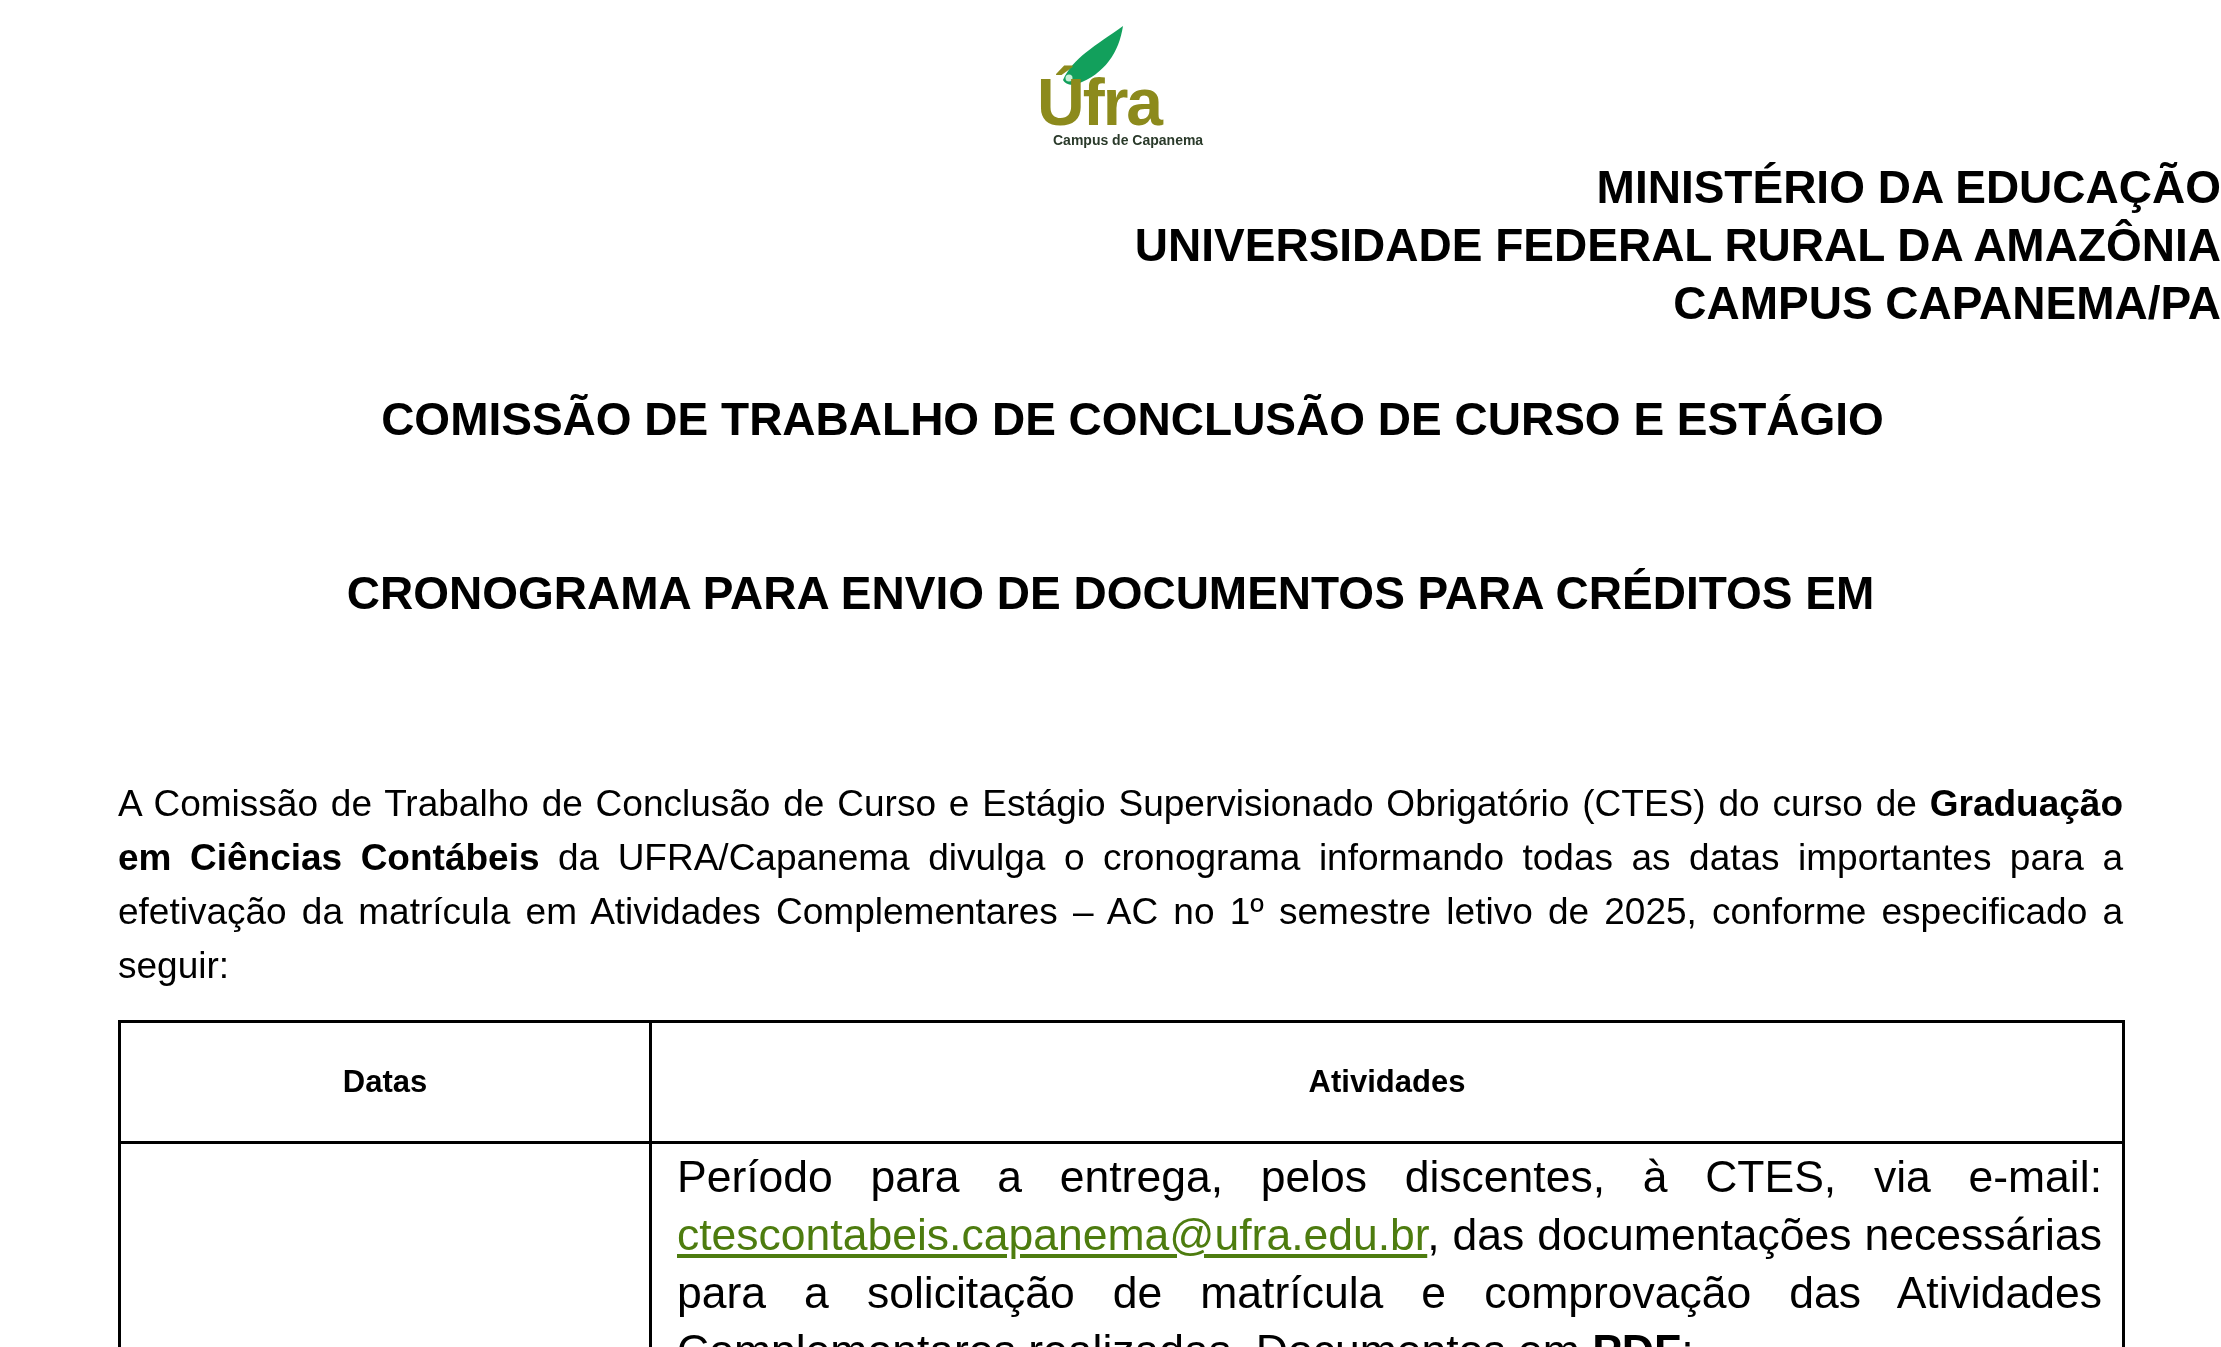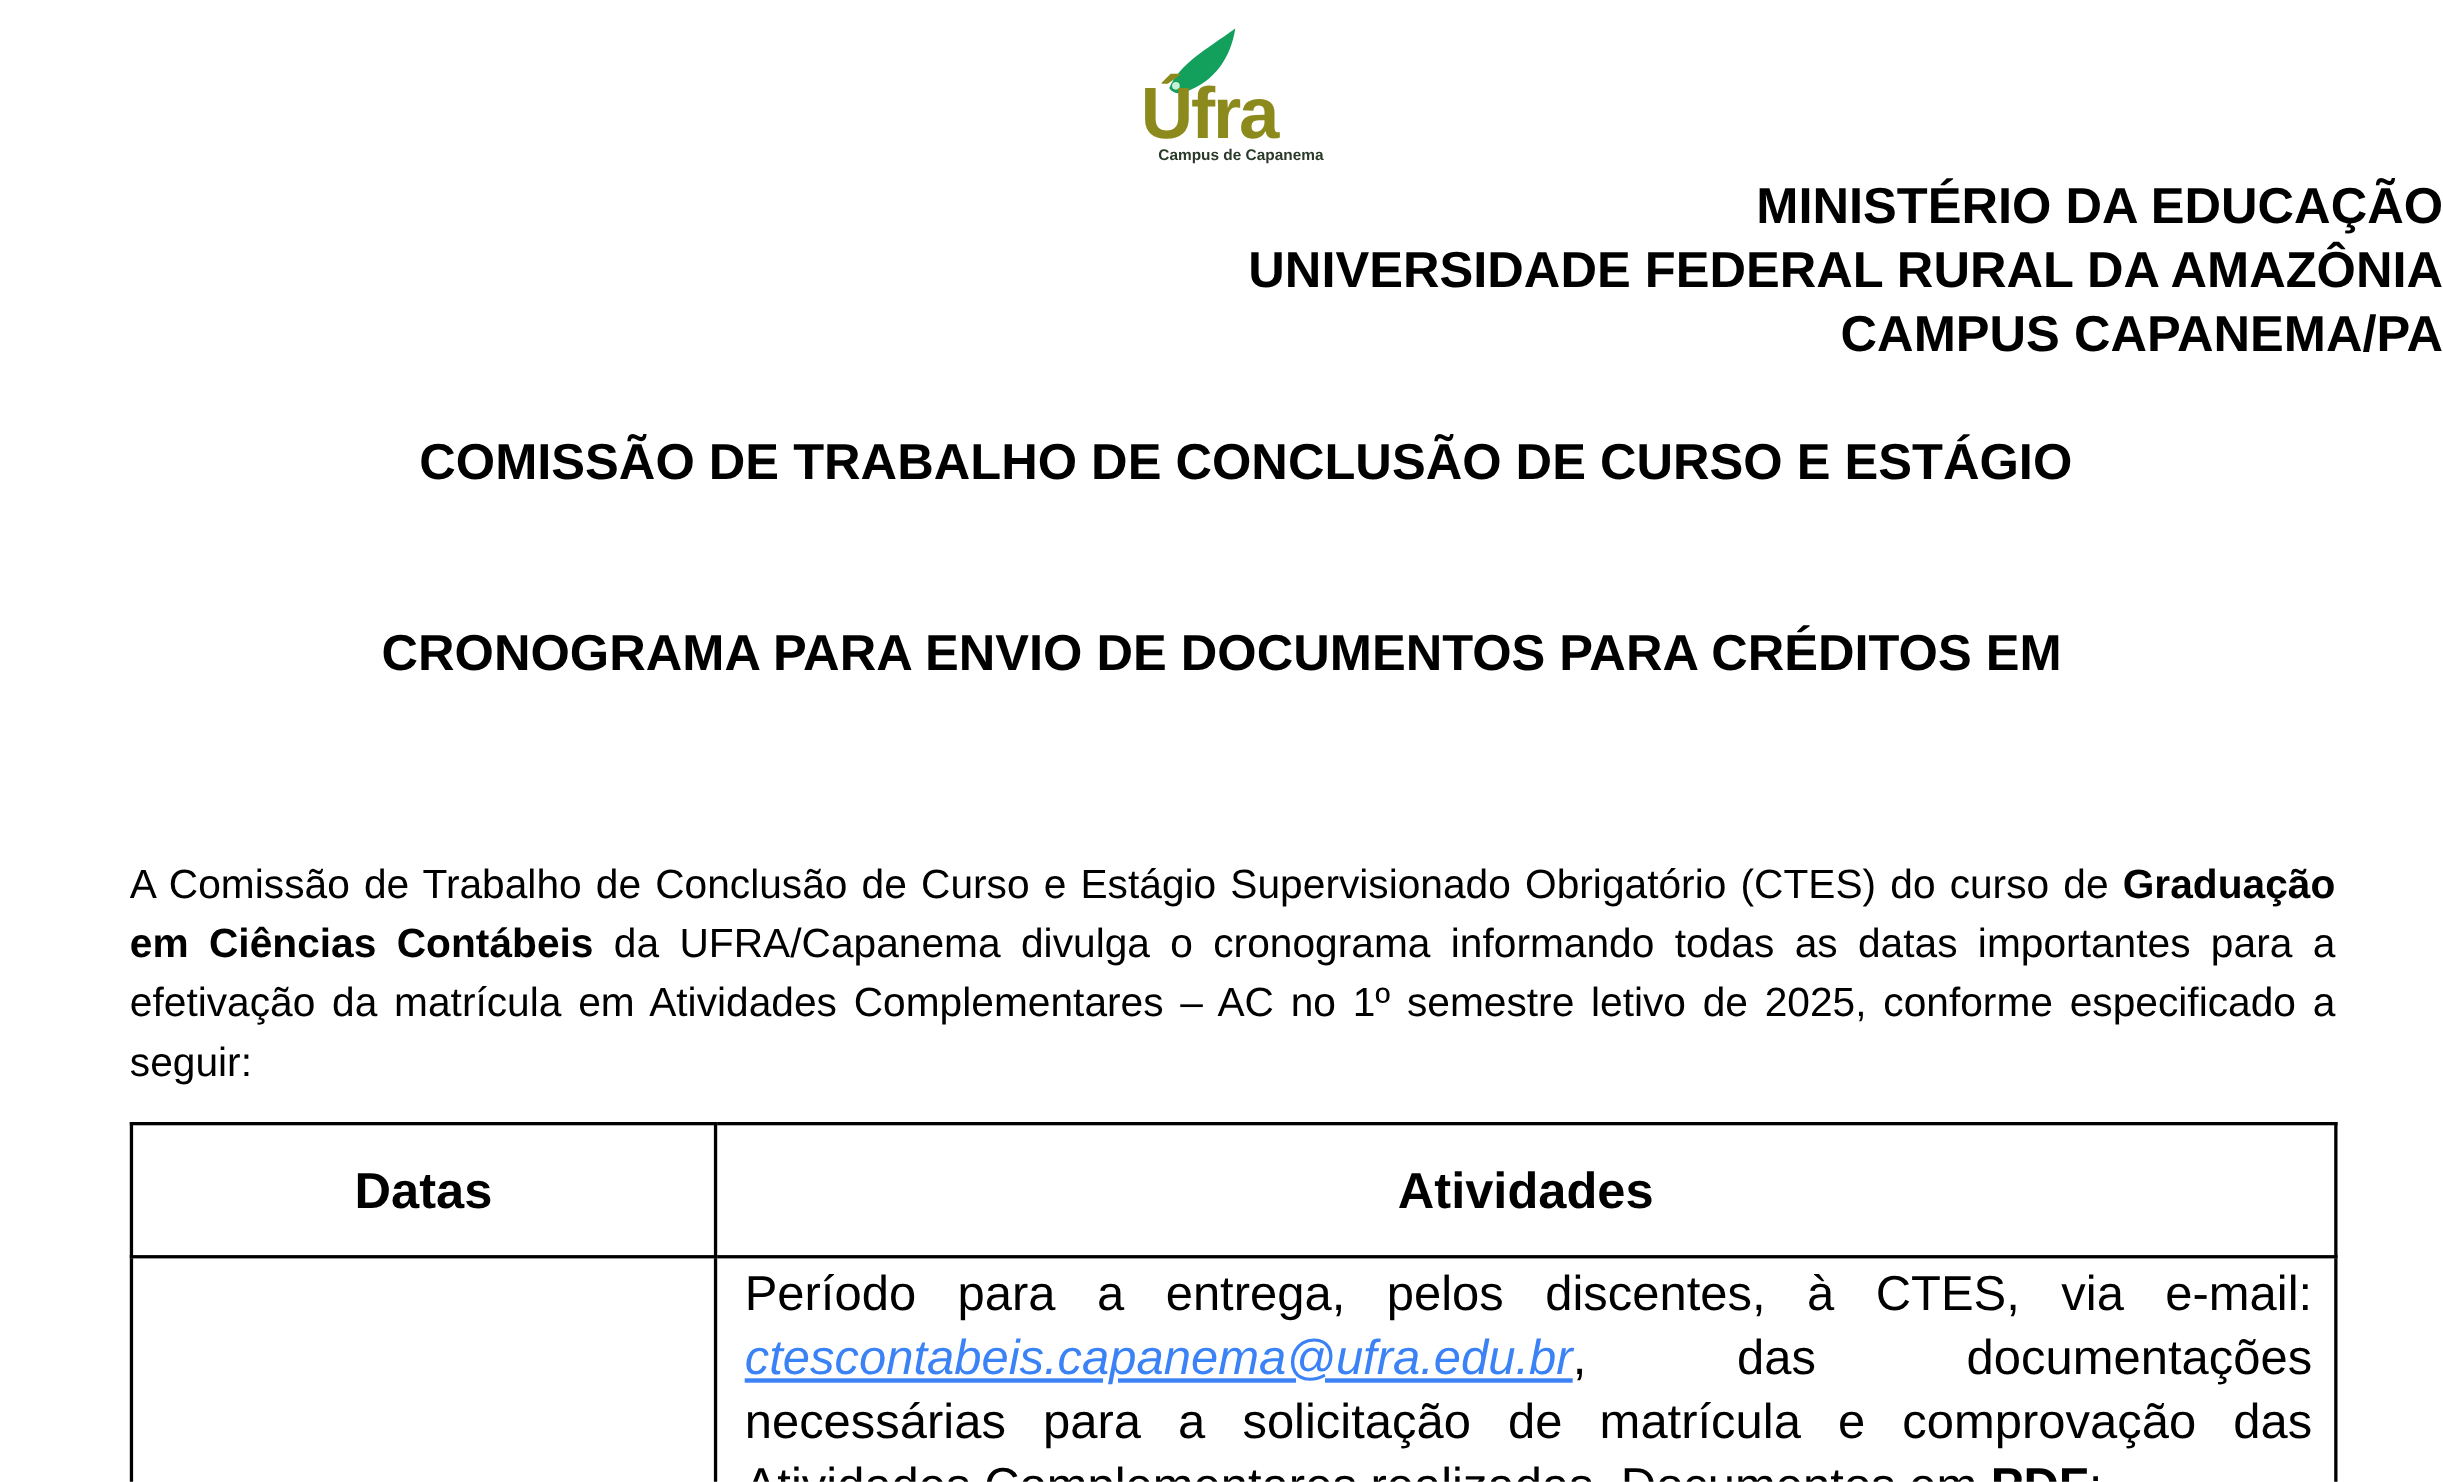--- a/index.html
+++ b/index.html
@@ -56,38 +56,37 @@
     border-collapse: collapse;
     table-layout: fixed;
   }
   .schedule-table th, .schedule-table td {
     border: 3px solid #000000;
     padding: 0;
     vertical-align: top;
   }
   .schedule-table th {
     height: 118px;
-    font-size: 46px;
+    font-size: 31px;
     font-weight: bold;
     text-align: center;
     vertical-align: middle;
   }
   .col-dates { width: 531px; }
   .cell-body {
     font-size: 44.5px;
     line-height: 58px;
     text-align: justify;
     padding: 4px 20px 0 25px !important;
   }
   .cell-dates { height: 260px; }
   .email-link {
-    color: #3b82f6;
+    color: #4d7c0f;
     text-decoration: underline;
     text-underline-offset: 4px;
-    font-style: italic;
   }
 </style>
 </head>
 <body>
 
 <div class="logo">
   <svg viewBox="0 0 186 132" xmlns="http://www.w3.org/2000/svg">
     <path d="M30 62 C40 40, 62 28, 90 8 C86 34, 72 56, 44 66 C38 68, 32 66, 30 62 Z" fill="#12a05c"></path>
     <circle cx="36" cy="60" r="3.5" fill="#c8f0d8"></circle>
     <text x="4" y="107" font-family="Liberation Sans, sans-serif" font-weight="bold" font-size="66" fill="#8c8a1c" letter-spacing="-2">Úfra</text>

